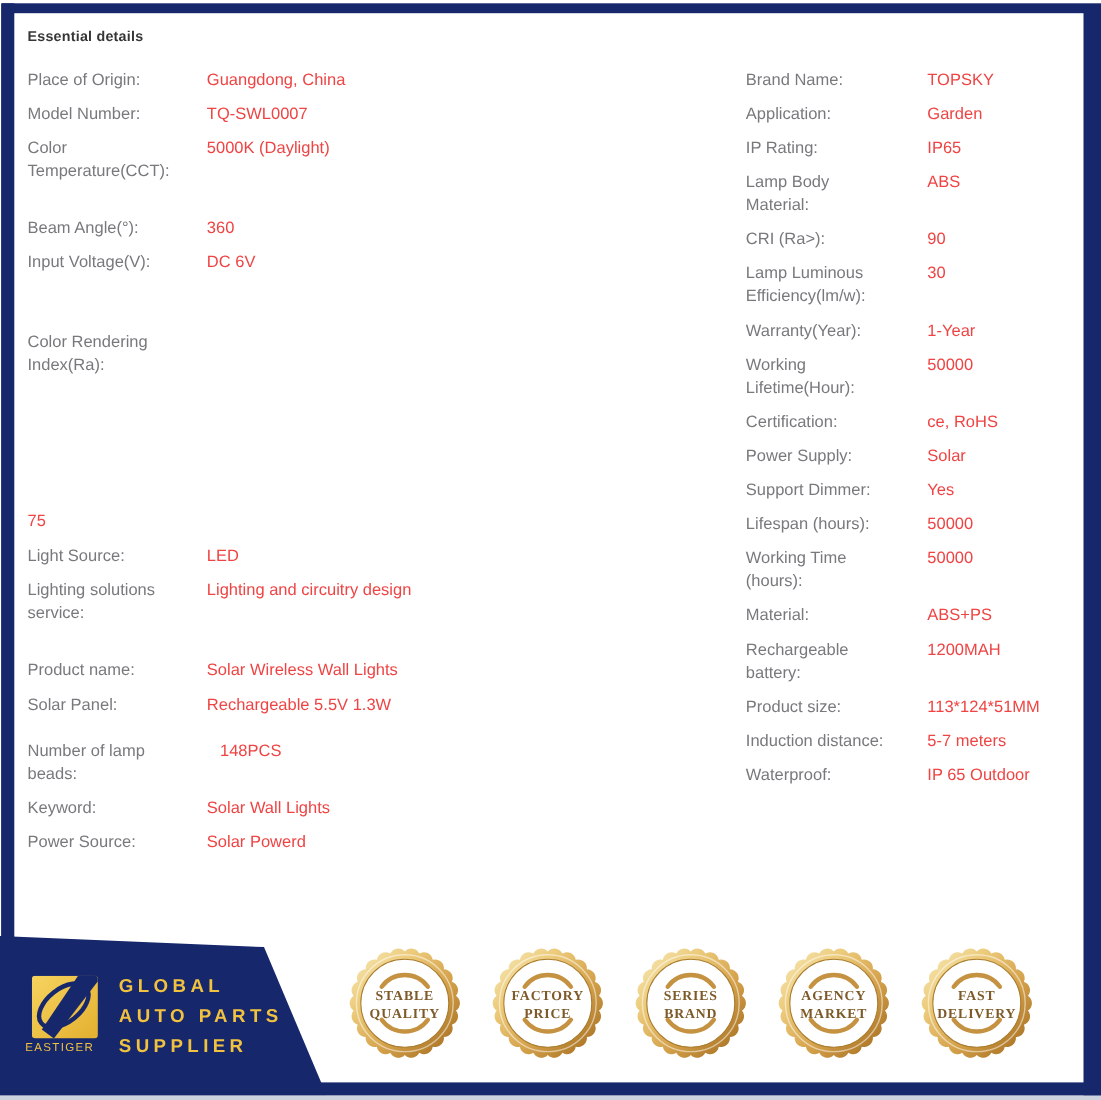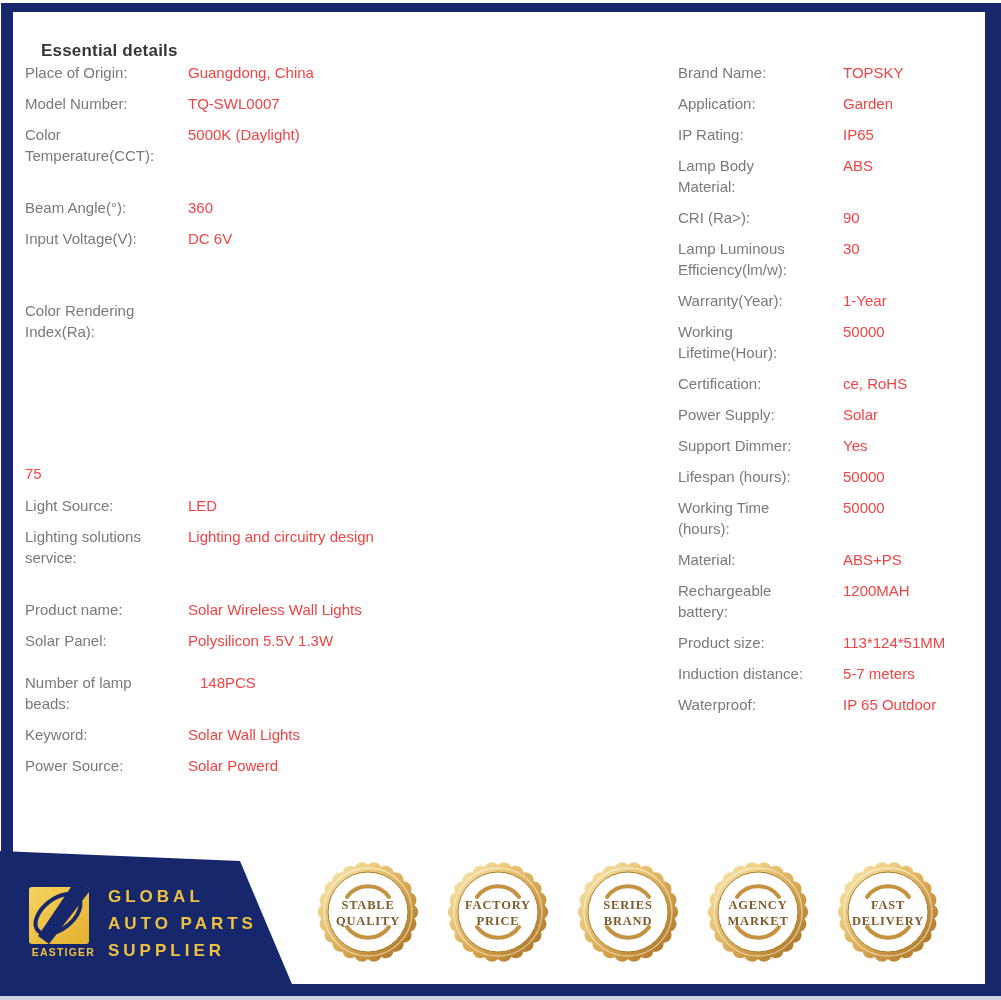--- a/index.html
+++ b/index.html
@@ -3,34 +3,34 @@
 <meta charset="utf-8">
 <style>
   html,body{margin:0;padding:0;background:#ffffff;}
   .stage{position:relative;width:1001px;height:1000px;background:#fff;overflow:hidden;
          font-family:"Liberation Sans",sans-serif;}
   :root{--navy:#16276c;--gold:#f0c23f;}
   .frame{position:absolute;background:var(--navy);}
   #frame-top{left:2px;top:3px;width:999px;height:9px;}
   #frame-right{left:985px;top:6px;width:16px;height:990px;}
   #frame-left{left:1px;top:3px;width:12px;height:855px;}
-  .title{position:absolute;left:25px;top:25px;margin:16px;font-size:17px;font-weight:bold;
+  .title{position:absolute;left:25px;top:25px;margin:0;font-size:13px;font-weight:bold;
          color:#363636;letter-spacing:.2px;}
   .col{position:absolute;top:62px;}
   #col-left{left:25px;width:645px;}
   #col-right{left:678px;width:300px;}
   .spec-row{display:flex;margin-bottom:10px;line-height:21px;font-size:15px;}
   .spec-label{flex:0 0 163px;width:163px;padding-right:33px;box-sizing:border-box;color:#77797c;}
   #col-right .spec-label{flex-basis:165px;width:165px;padding-right:35px;}
   .spec-value{flex:1;color:#ef4444;}
   .banner{position:absolute;left:0;top:849px;width:300px;height:147px;background:var(--navy);
           clip-path:polygon(0 2px,240px 12px,297px 147px,0 147px);}
   .logo-box{position:absolute;left:29px;top:38px;width:60px;height:57px;}
-  .logo-text{position:absolute;left:23px;top:97px;width:72px;text-align:right;
-             font-size:10.5px;font-weight:bold;letter-spacing:1.2px;color:var(--gold);}
+  .logo-text{position:absolute;left:23px;top:97px;width:72px;text-align:left;
+             font-size:10.5px;font-weight:normal;letter-spacing:1.2px;color:var(--gold);}
   .slogan{position:absolute;left:108px;top:34px;color:var(--gold);font-size:17px;
           font-weight:800;letter-spacing:4px;line-height:27px;white-space:nowrap;}
   .slogan div{height:27px;}
   .badge{position:absolute;top:856px;width:112px;height:112px;}
   .badge svg text{font-family:"Liberation Serif",serif;font-weight:bold;font-size:12.5px;
           letter-spacing:.8px;}
   .bottom-bar{position:absolute;left:0;top:984px;width:1001px;height:12px;background:var(--navy);}
   .bottom-strip{position:absolute;left:0;top:996px;width:1001px;height:4px;background:#ccd3df;}
 </style>
 </head>
@@ -87,21 +87,21 @@
     <div class="spec-value">Lighting and circuitry design</div>
   </div>
 
   <div class="spec-row" style="margin-top: 31px;">
     <div class="spec-label">Product name:</div>
     <div class="spec-value">Solar Wireless Wall Lights</div>
   </div>
 
   <div class="spec-row">
     <div class="spec-label">Solar Panel:</div>
-    <div class="spec-value">Polysilicon 5.5V 1.3W</div>
+    <div class="spec-value">Rechargeable 5.5V 1.3W</div>
   </div>
 
   <div class="spec-row" style="margin-top: 21px; gap: 12px;">
     <div class="spec-label">Number of lamp beads:</div>
     <div class="spec-value">148PCS</div>
   </div>
 
   <div class="spec-row" style="margin-top: 10px;">
     <div class="spec-label">Keyword:</div>
     <div class="spec-value">Solar Wall Lights</div>

